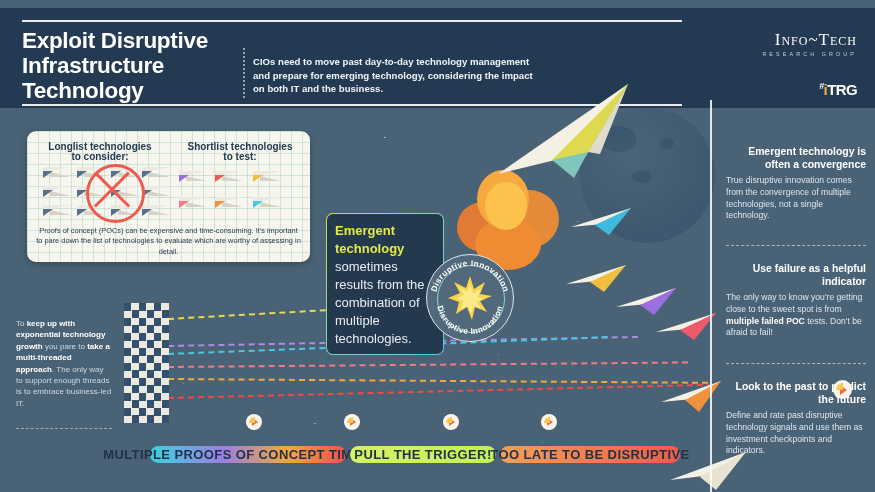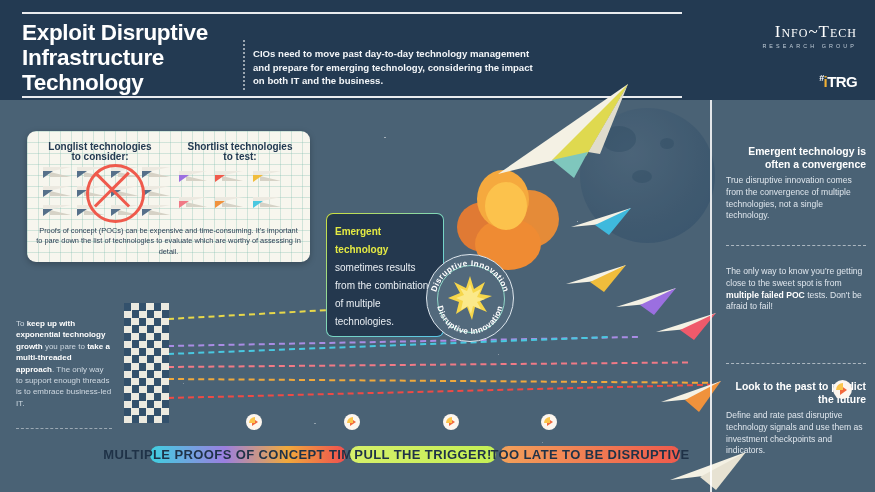--- a/index.html
+++ b/index.html
@@ -21,21 +21,21 @@
       radial-gradient(1.3px 1.3px at 36% 86%, rgba(255,255,255,.40) 50%, transparent 51%),
       radial-gradient(1px 1px at 74% 18%, rgba(255,255,255,.40) 50%, transparent 51%),
       radial-gradient(1px 1px at 21% 78%, rgba(255,255,255,.30) 50%, transparent 51%),
       radial-gradient(1px 1px at 52% 54%, rgba(255,255,255,.35) 50%, transparent 51%),
       radial-gradient(1px 1px at 62% 90%, rgba(255,255,255,.30) 50%, transparent 51%),
       radial-gradient(1px 1px at 18% 48%, rgba(255,255,255,.28) 50%, transparent 51%),
       radial-gradient(1px 1px at 46% 66%, rgba(255,255,255,.28) 50%, transparent 51%);
   }
 
   
-  .header{position:absolute;left:0;top:0;width:875px;height:100px;background:#233a52;}
+  .header{position:absolute;left:0;top:8px;width:875px;height:100px;background:#233a52;}
   .hdr-rule{position:absolute;left:22px;width:660px;height:2px;background:#ffffff;opacity:.9;}
   .hdr-rule.top{top:12px;}
   .hdr-rule.bot{top:96px;}
   .title{position:absolute;left:22px;top:20px;width:230px;
     font-size:22.5px;line-height:25px;font-weight:700;color:#ffffff;letter-spacing:-.3px;}
   .subtitle{position:absolute;left:253px;top:47px;width:280px;
     font-size:9.6px;line-height:13.6px;font-weight:700;color:#f2f5f8;}
   .dotted-div{position:absolute;left:243px;top:40px;height:50px;width:0;
     border-left:2px dotted rgba(255,255,255,.55);}
   .logo{position:absolute;right:18px;top:22px;text-align:right;}
@@ -110,21 +110,21 @@
   
   .traj{position:absolute;height:0;border-top:2px dashed;}
 
   
   .callout{position:absolute;left:326px;top:213px;width:100px;padding:7px 8px;border-radius:7px;
     background:#24384e;border:1.6px solid transparent;
     background-image:linear-gradient(#24384e,#24384e),
       linear-gradient(135deg,#cfe03a 0%, #7ad6c0 50%, #59c7e8 100%);
     background-origin:border-box;background-clip:padding-box,border-box;}
   .callout .k{color:#e4ea43;font-weight:700;}
-  .callout span{font-size:10px;line-height:10.6px;color:#e9eef3;}
+  .callout span{font-size:13px;line-height:10.6px;color:#e9eef3;}
 
   
   .badge{position:absolute;left:426px;top:254px;width:86px;height:86px;border-radius:50%;
     background:#52697c;border:1.5px solid #dfe7ee;}
   .badge-inner{position:absolute;left:10px;top:10px;width:66px;height:66px;border-radius:50%;
     border:1.5px solid #8fd8c8;}
   .starburst{position:absolute;left:21px;top:21px;width:44px;height:44px;}
   .curve-txt{position:absolute;left:0;top:0;width:86px;height:86px;}
   .curve-txt text{font-size:8.2px;font-weight:700;fill:#ffffff;font-family:"Liberation Sans",sans-serif;letter-spacing:.4px;}
 
@@ -391,20 +391,21 @@
 
   <div class="ins-divider"></div>
 
   <div class="ins-item" style="top:145px;">
     <div class="ins-title">Emergent technology is often a convergence</div>
     <div class="ins-body">True disruptive innovation comes from the convergence of multiple technologies, not a single technology.</div>
   </div>
   <div class="ins-dash" style="top:245px;"></div>
 
   <div class="ins-item" style="top:262px;">
+    <div class="ins-title">Use failure as a helpful indicator</div>
     <div class="ins-body"><span>The only way to know you're getting close to the sweet spot is from </span><b>multiple failed POC</b><span> tests. Don't be afraid to fail!</span></div>
   </div>
   <div class="ins-dash" style="top:363px;"></div>
 
   <div class="ins-item" style="top:380px;">
     <div class="ins-title">Look to the past to predict the future</div>
     <div class="ins-body">Define and rate past disruptive technology signals and use them as investment checkpoints and indicators.</div>
   </div>
   <div class="ins-badge" style="left:833px;top:380px;">
     <div class="wedge"></div>

